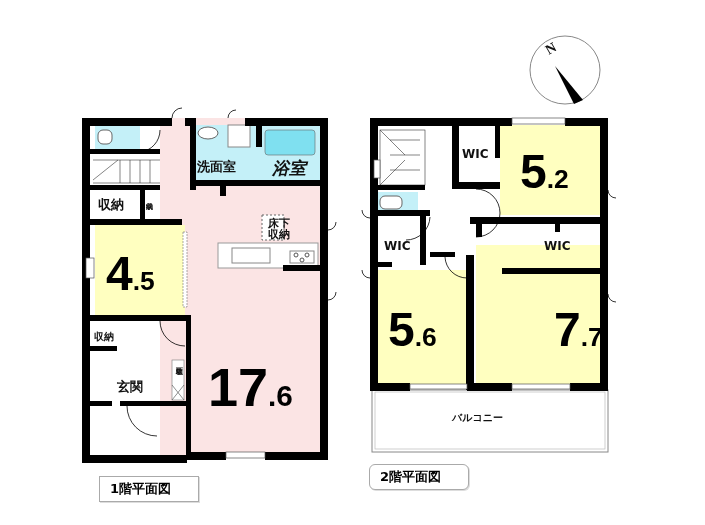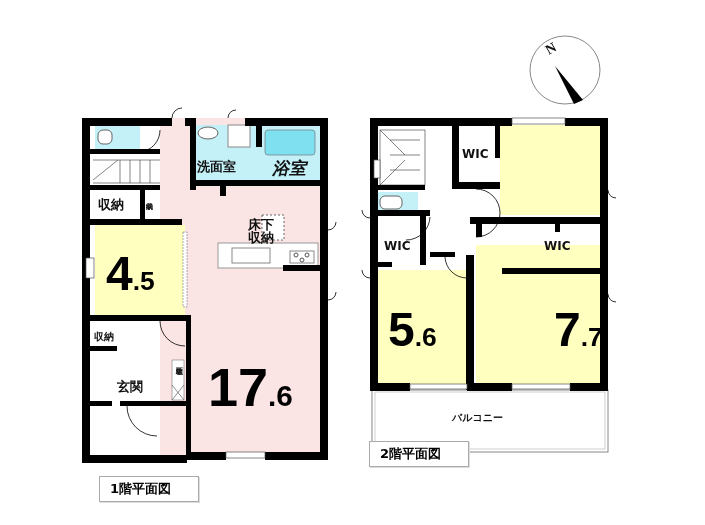--- a/index.html
+++ b/index.html
@@ -101,21 +101,21 @@
     <rect x="262" y="215" width="22" height="25" fill="#fff" stroke="#666" stroke-dasharray="2,2"></rect>
   </svg>
 
   <span class="lbl" style="left:197px;top:160px;font-size:13px;">洗面室</span>
   <span class="lbl" style="left:272px;top:160px;font-size:17px;font-style:italic;">浴室</span>
   <span class="lbl" style="left:98px;top:198px;font-size:13px;">収納</span>
   <span class="lbl small-v" style="left:145px;top:197px;">収納</span>
   <span class="lbl" style="left:94px;top:332px;font-size:10px;">収納</span>
   <span class="lbl" style="left:117px;top:380px;font-size:13px;">玄関</span>
   <span class="lbl small-v" style="left:175px;top:362px;">下駄箱</span>
-  <div class="lbl" style="left:248px;top:218px;font-size:13px;text-align:center;width:20px;">
+  <div class="lbl" style="left:268px;top:218px;font-size:11px;text-align:center;width:20px;">
     <div>床下</div>
     <div>収納</div>
   </div>
 
   <div class="abs big" style="left:106px;top:250px;font-size:48px;">
     <span>4</span><span class="d">.5</span>
   </div>
   <div class="abs big" style="left:208px;top:360px;font-size:54px;">
     <span>17</span><span class="d">.6</span>
   </div>
@@ -181,21 +181,24 @@
       <path d="M430 217 A24 24 0 0 1 406 240"></path>
       <path d="M445 257 A22 22 0 0 0 467 278"></path>
     </g>
   </svg>
 
   <span class="lbl" style="left:462px;top:148px;font-size:12px;">WIC</span>
   <span class="lbl" style="left:384px;top:240px;font-size:12px;">WIC</span>
   <span class="lbl" style="left:544px;top:240px;font-size:12px;">WIC</span>
   <span class="lbl" style="left:452px;top:413px;font-size:10px;">バルコニー</span>
 
+  <div class="abs big" style="left:520px;top:148px;font-size:48px;">
+    <span>5</span><span class="d">.2</span>
+  </div>
   <div class="abs big" style="left:388px;top:306px;font-size:48px;">
     <span>5</span><span class="d">.6</span>
   </div>
   <div class="abs big" style="left:510px;top:306px;font-size:48px;margin-left:44px;">
     <span>7</span><span class="d">.7</span>
   </div>
 
-  <div class="caption" style="left:369px;top:441px;width:78px;">2階平面図</div>
+  <div class="caption" style="left:369px;top:464px;width:78px;border-radius:6px;">2階平面図</div>
 </div>
 
 </body></html>

